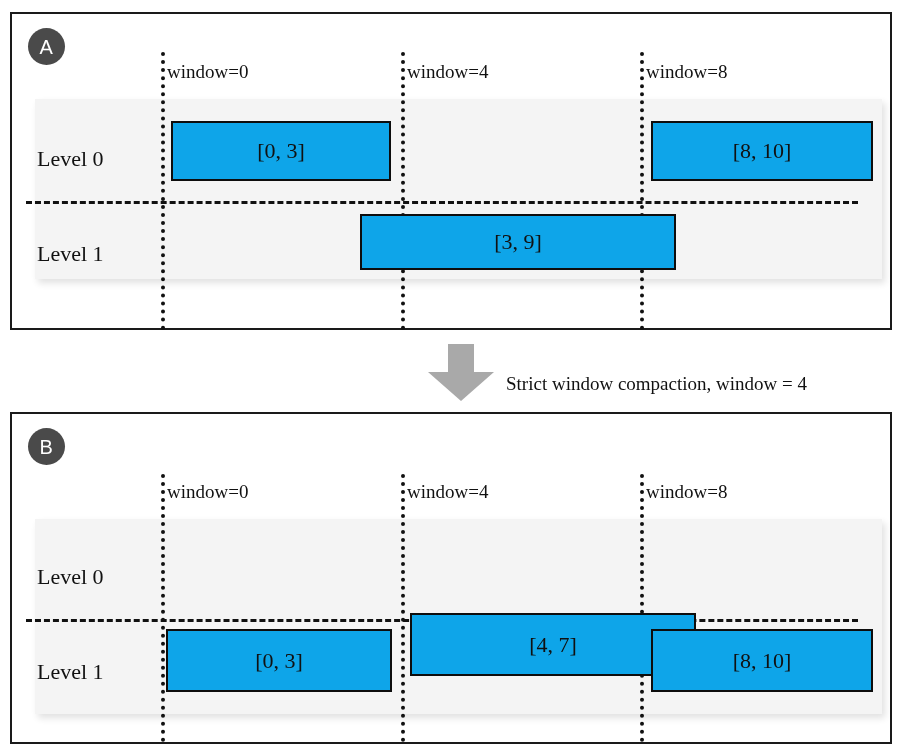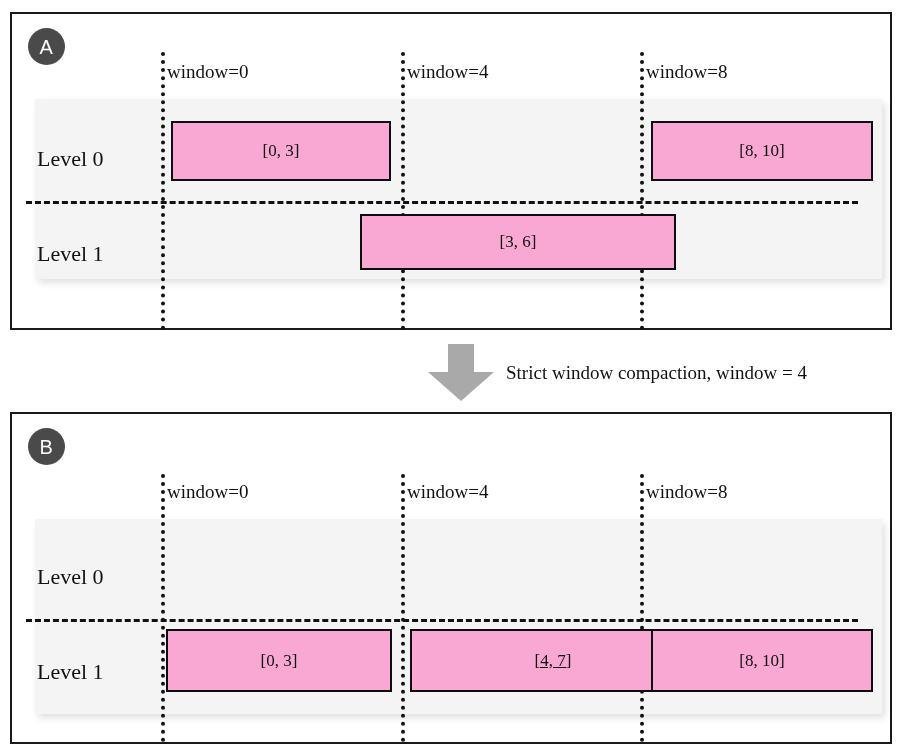--- a/index.html
+++ b/index.html
@@ -79,40 +79,40 @@
   
   .llabel {
     position: absolute;
     font-size: 22px;
     white-space: nowrap;
   }
 
   
   .ibox {
     position: absolute;
-    background: #f9a8d4;
+    background: #0ea5e9;
     border: 2.5px solid #0d0d0d;
     display: flex;
     align-items: center;
     justify-content: center;
-    font-size: 17px;
+    font-size: 22px;
     color: #111111;
   }
 
   
   #arrow-wrap {
     position: absolute;
     left: 426px; top: 344px;
     width: 70px; height: 58px;
   }
   #arrow-wrap svg { display: block; }
 
   #transition-caption {
     position: absolute;
-    left: 506px; top: 362px;
+    left: 506px; top: 373px;
     font-size: 19px;
     white-space: nowrap;
     color: #111111;
   }
 </style>
 </head>
 <body>
 
 <div class="panel" id="panel-a">
 
@@ -128,21 +128,21 @@
   <div class="wlabel" style="left:395px; top:47px; width:233px;">window=4</div>
   <div class="wlabel" style="left:634px; top:47px; width:230px;">window=8</div>
 
   <div class="hline" style="left:14px; top:187px; width:832px;"></div>
 
   <div class="llabel" style="left:25px; top:132px;">Level 0</div>
   <div class="llabel" style="left:25px; top:227px;">Level 1</div>
 
   <div class="ibox" style="left:159px; top:107px; width:220px; height:60px;">[0, 3]</div>
   <div class="ibox" style="left:639px; top:107px; width:222px; height:60px;">[8, 10]</div>
-  <div class="ibox" style="left:348px; top:200px; width:316px; height:56px;">[3, 6]</div>
+  <div class="ibox" style="left:348px; top:200px; width:316px; height:56px;">[3, 9]</div>
 </div>
 
 <div id="arrow-wrap">
   <svg width="70" height="58" viewBox="0 0 70 58" aria-hidden="true">
     <polygon points="22,0 48,0 48,28 68,28 35,57 2,28 22,28" fill="#a9a9a9"></polygon>
   </svg>
 </div>
 <div id="transition-caption">Strict window compaction, window = 4</div>
 
 <div class="panel" id="panel-b">
@@ -158,15 +158,15 @@
   <div class="wlabel" style="left:155px; top:67px; width:234px;">window=0</div>
   <div class="wlabel" style="left:395px; top:67px; width:233px;">window=4</div>
   <div class="wlabel" style="left:634px; top:67px; width:230px;">window=8</div>
 
   <div class="hline" style="left:14px; top:205px; width:832px;"></div>
 
   <div class="llabel" style="left:25px; top:150px;">Level 0</div>
   <div class="llabel" style="left:25px; top:245px;">Level 1</div>
 
   <div class="ibox" style="left:154px; top:215px; width:226px; height:63px;">[0, 3]</div>
-  <div class="ibox" style="left:398px; top:215px; width:286px; height:63px;text-decoration:underline;">[4, 7]</div>
+  <div class="ibox" style="left:398px; top:199px; width:286px; height:63px;">[4, 7]</div>
   <div class="ibox" style="left:639px; top:215px; width:222px; height:63px;">[8, 10]</div>
 </div>
 
 </body></html>

